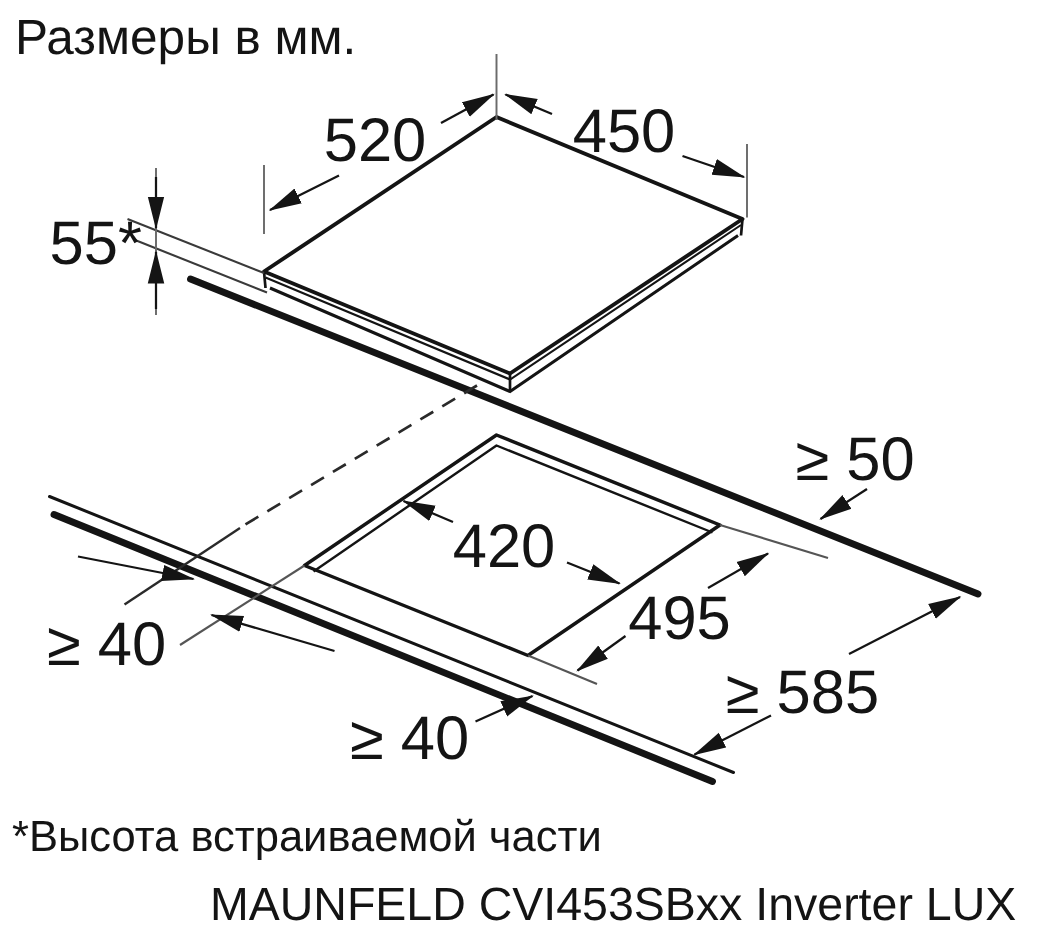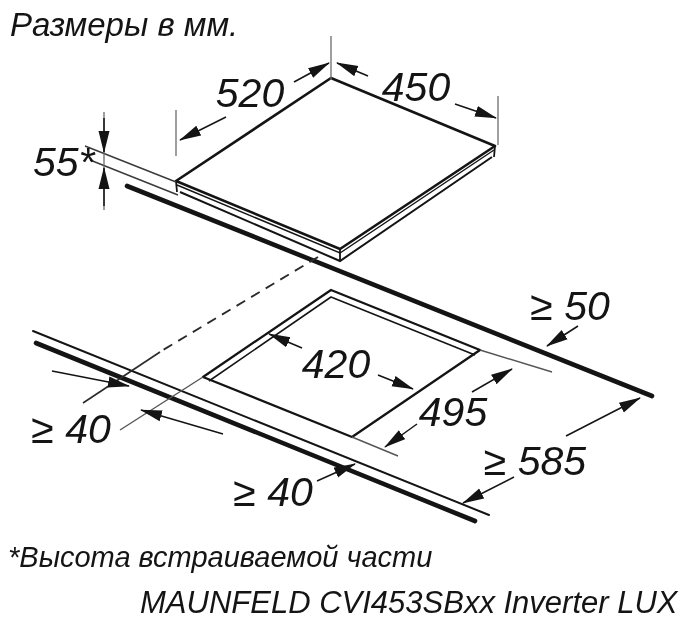--- a/index.html
+++ b/index.html
@@ -1,19 +1,18 @@
 <!DOCTYPE html>
 <html><head>
 <meta charset="utf-8">
 <style>
   html,body{margin:0;padding:0;background:#ffffff;}
   .stage{
     position:relative;width:700px;height:624px;background:#ffffff;overflow:hidden;
     font-family:"Liberation Sans",sans-serif;
-    font-style:italic;
   }
   svg{display:block}
   .lbl{fill:#141414;font-family:"Liberation Sans",sans-serif;}
   .dim{font-size:41px;}
   .ttl{font-size:33px;}
   .ftn{font-size:29px;}
   .prd{font-size:31px;}
 </style>
 </head>
 <body>

